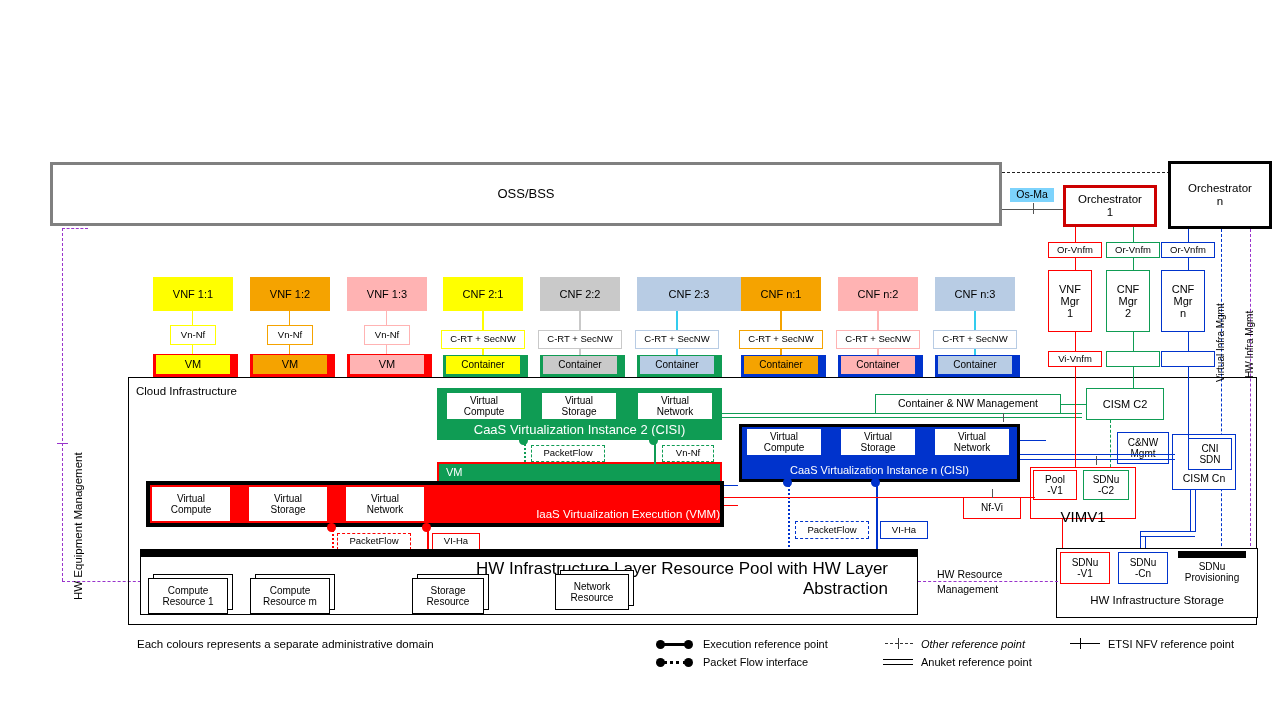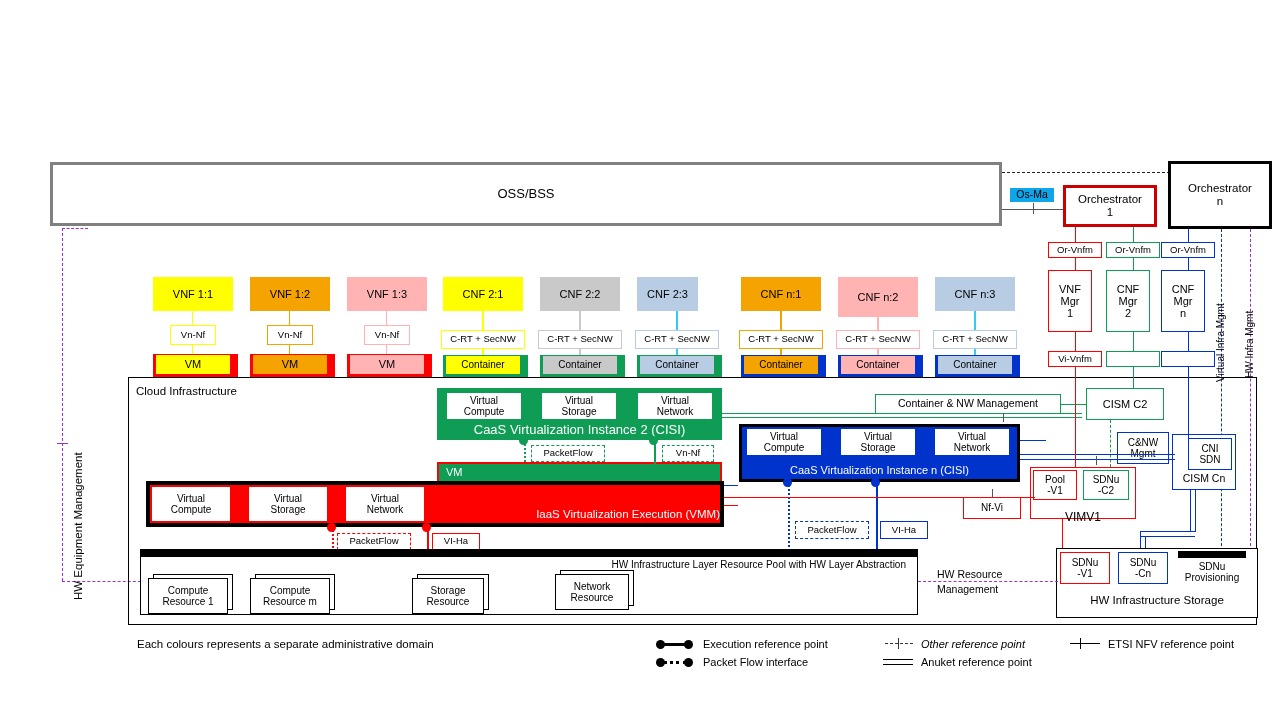--- a/index.html
+++ b/index.html
@@ -20,21 +20,21 @@
 <div class="ln abs" style="left:62px;top:581px;width:175px;height:0;border-top:1.5px dashed #9933cc;"></div>
 <div class="abs vert" style="left:72px;top:410px;width:18px;height:190px;font-size:11.5px;">HW Equipment Management</div>
 <div class="ln abs" style="left:57px;top:443px;width:11px;height:0;border-top:1.5px solid #9933cc;"></div>
 
 <div class="abs ctr" style="left:50px;top:162px;width:952px;height:64px;border:3px solid #808080;background:#fff;font-size:13px;">
   <span>OSS/BSS</span>
 </div>
 
 <div class="ln abs" style="left:1002px;top:209px;width:64px;height:0;border-top:1.2px solid #555;"></div>
 <div class="ln abs" style="left:1033px;top:203px;width:0;height:11px;border-left:1.2px solid #555;"></div>
-<div class="abs ctr" style="left:1010px;top:188px;width:44px;height:14px;background:#0ea5e9;font-size:10.5px;">Os-Ma</div>
+<div class="abs ctr" style="left:1010px;top:188px;width:44px;height:14px;background:#7dd3fc;font-size:10.5px;">Os-Ma</div>
 
 <div class="ln abs" style="left:1002px;top:172px;width:168px;height:0;border-top:1.4px dashed #222;"></div>
 
 <div class="abs ctr" style="left:1063px;top:185px;width:94px;height:42px;border:3px solid #cc0000;background:#fff;font-size:11.5px;flex-direction:column;">
   <span>Orchestrator</span>
   <span>1</span>
 </div>
 <div class="abs ctr" style="left:1168px;top:161px;width:104px;height:68px;border:3px solid #000;background:#fff;font-size:11.5px;flex-direction:column;">
   <span>Orchestrator</span>
   <span>n</span>
@@ -141,21 +141,21 @@
   </div>
 <div class="ln abs" style="left:579px;top:311px;width:0;height:49px;border-left:2px solid #c9c9c9;"></div>
 <div class="abs ctr" style="left:538px;top:330px;width:84px;height:19px;border:1.2px solid #c9c9c9;background:#fff;font-size:9.5px;">
     <span>C-RT + SecNW</span>
   </div>
 <div class="abs" style="left:540px;top:355px;width:85px;height:22px;background:#0f9c54;"></div>
 <div class="abs ctr" style="left:543px;top:356px;width:74px;height:18px;background:#c9c9c9;font-size:10px;">
     <span>Container</span>
   </div>
 
-<div class="abs ctr" style="left:637px;top:277px;width:61px;height:34px;background:#b8cce4;font-size:11px;">
+<div class="abs ctr" style="left:637px;top:277px;width:104px;height:34px;background:#b8cce4;font-size:11px;">
     <span>CNF 2:3</span>
   </div>
 <div class="ln abs" style="left:676px;top:311px;width:0;height:49px;border-left:2px solid #33ccee;"></div>
 <div class="abs ctr" style="left:635px;top:330px;width:84px;height:19px;border:1.2px solid #b8cce4;background:#fff;font-size:9.5px;">
     <span>C-RT + SecNW</span>
   </div>
 <div class="abs" style="left:637px;top:355px;width:85px;height:22px;background:#0f9c54;"></div>
 <div class="abs ctr" style="left:640px;top:356px;width:74px;height:18px;background:#b8cce4;font-size:10px;">
     <span>Container</span>
   </div>
@@ -165,21 +165,21 @@
   </div>
 <div class="ln abs" style="left:780px;top:311px;width:0;height:49px;border-left:2px solid #f5a300;"></div>
 <div class="abs ctr" style="left:739px;top:330px;width:84px;height:19px;border:1.2px solid #f5a300;background:#fff;font-size:9.5px;">
     <span>C-RT + SecNW</span>
   </div>
 <div class="abs" style="left:741px;top:355px;width:85px;height:22px;background:#0033cc;"></div>
 <div class="abs ctr" style="left:744px;top:356px;width:74px;height:18px;background:#f5a300;font-size:10px;">
     <span>Container</span>
   </div>
 
-<div class="abs ctr" style="left:838px;top:277px;width:80px;height:40px;background:#ffb3b3;font-size:11px;">
+<div class="abs ctr" style="left:838px;top:277px;width:80px;height:34px;background:#ffb3b3;font-size:11px;">
     <span>CNF n:2</span>
   </div>
 <div class="ln abs" style="left:877px;top:311px;width:0;height:49px;border-left:2px solid #ffb3b3;"></div>
 <div class="abs ctr" style="left:836px;top:330px;width:84px;height:19px;border:1.2px solid #ffb3b3;background:#fff;font-size:9.5px;">
     <span>C-RT + SecNW</span>
   </div>
 <div class="abs" style="left:838px;top:355px;width:85px;height:22px;background:#0033cc;"></div>
 <div class="abs ctr" style="left:841px;top:356px;width:74px;height:18px;background:#ffb3b3;font-size:10px;">
     <span>Container</span>
   </div>
@@ -281,21 +281,21 @@
 <div class="dot" style="left:422px;top:555px;width:9px;height:9px;background:#ff0000;"></div>
 <div class="abs ctr" style="left:337px;top:533px;width:74px;height:17px;border:1.3px dashed #ff0000;background:#fff;font-size:9.5px;">
     <span>PacketFlow</span>
   </div>
 <div class="abs ctr" style="left:432px;top:533px;width:48px;height:17px;border:1.3px solid #ff0000;background:#fff;font-size:9.5px;">
     <span>VI-Ha</span>
   </div>
 
 <div class="abs" style="left:140px;top:551px;width:778px;height:64px;border:1.2px solid #000;background:#fff;"></div>
 <div class="abs" style="left:140px;top:549px;width:778px;height:8px;background:#000;"></div>
-<div class="abs" style="left:464px;top:559px;width:442px;height:16px;font-size:10px;text-align:right;">HW Infrastructure Layer Resource Pool with HW Layer Abstraction</div>
+<div class="abs" style="left:446px;top:559px;width:442px;height:16px;font-size:17px;text-align:right;">HW Infrastructure Layer Resource Pool with HW Layer Abstraction</div>
 
 <div class="abs" style="left:153px;top:574px;width:80px;height:36px;border:1px solid #000;background:#fff;"></div>
 <div class="abs ctr" style="left:148px;top:578px;width:80px;height:36px;border:1px solid #000;background:#fff;font-size:10px;flex-direction:column;">
   <span>Compute</span>
     <span>Resource 1</span>
   </div>
 
 <div class="abs" style="left:255px;top:574px;width:80px;height:36px;border:1px solid #000;background:#fff;"></div>
 <div class="abs ctr" style="left:250px;top:578px;width:80px;height:36px;border:1px solid #000;background:#fff;font-size:10px;flex-direction:column;">
   <span>Compute</span>
@@ -348,21 +348,21 @@
 
 <div class="abs" style="left:1030px;top:467px;width:106px;height:52px;border:1.4px solid #ff0000;background:#fff;"></div>
 <div class="abs ctr" style="left:1033px;top:470px;width:44px;height:30px;border:1.3px solid #ff0000;background:#fff;font-size:10px;flex-direction:column;">
   <span>Pool</span>
     <span>-V1</span>
   </div>
 <div class="abs ctr" style="left:1083px;top:470px;width:46px;height:30px;border:1.3px solid #0f9c54;background:#fff;font-size:10px;flex-direction:column;">
   <span>SDNu</span>
     <span>-C2</span>
   </div>
-<div class="abs ctr" style="left:1030px;top:501px;width:106px;height:33px;font-size:12px;">VIMV1</div>
+<div class="abs ctr" style="left:1030px;top:501px;width:106px;height:33px;font-size:15px;">VIMV1</div>
 
 <div class="abs ctr" style="left:963px;top:497px;width:58px;height:22px;border:1.3px solid #ff0000;background:#fff;font-size:10px;">
   <span>Nf-Vi</span>
   </div>
 <div class="ln abs" style="left:992px;top:489px;width:0;height:9px;border-left:1.2px solid #555;"></div>
 <div class="ln abs" style="left:1021px;top:497px;width:14px;height:0;border-top:1.4px solid #ff0000;"></div>
 <div class="ln abs" style="left:724px;top:497px;width:240px;height:0;border-top:1.4px solid #ff0000;"></div>
 <div class="ln abs" style="left:724px;top:505px;width:14px;height:0;border-top:1.4px solid #ff0000;"></div>
 
 <div class="ln abs" style="left:1075px;top:367px;width:0;height:100px;border-left:1.5px solid #ff0000;"></div>

